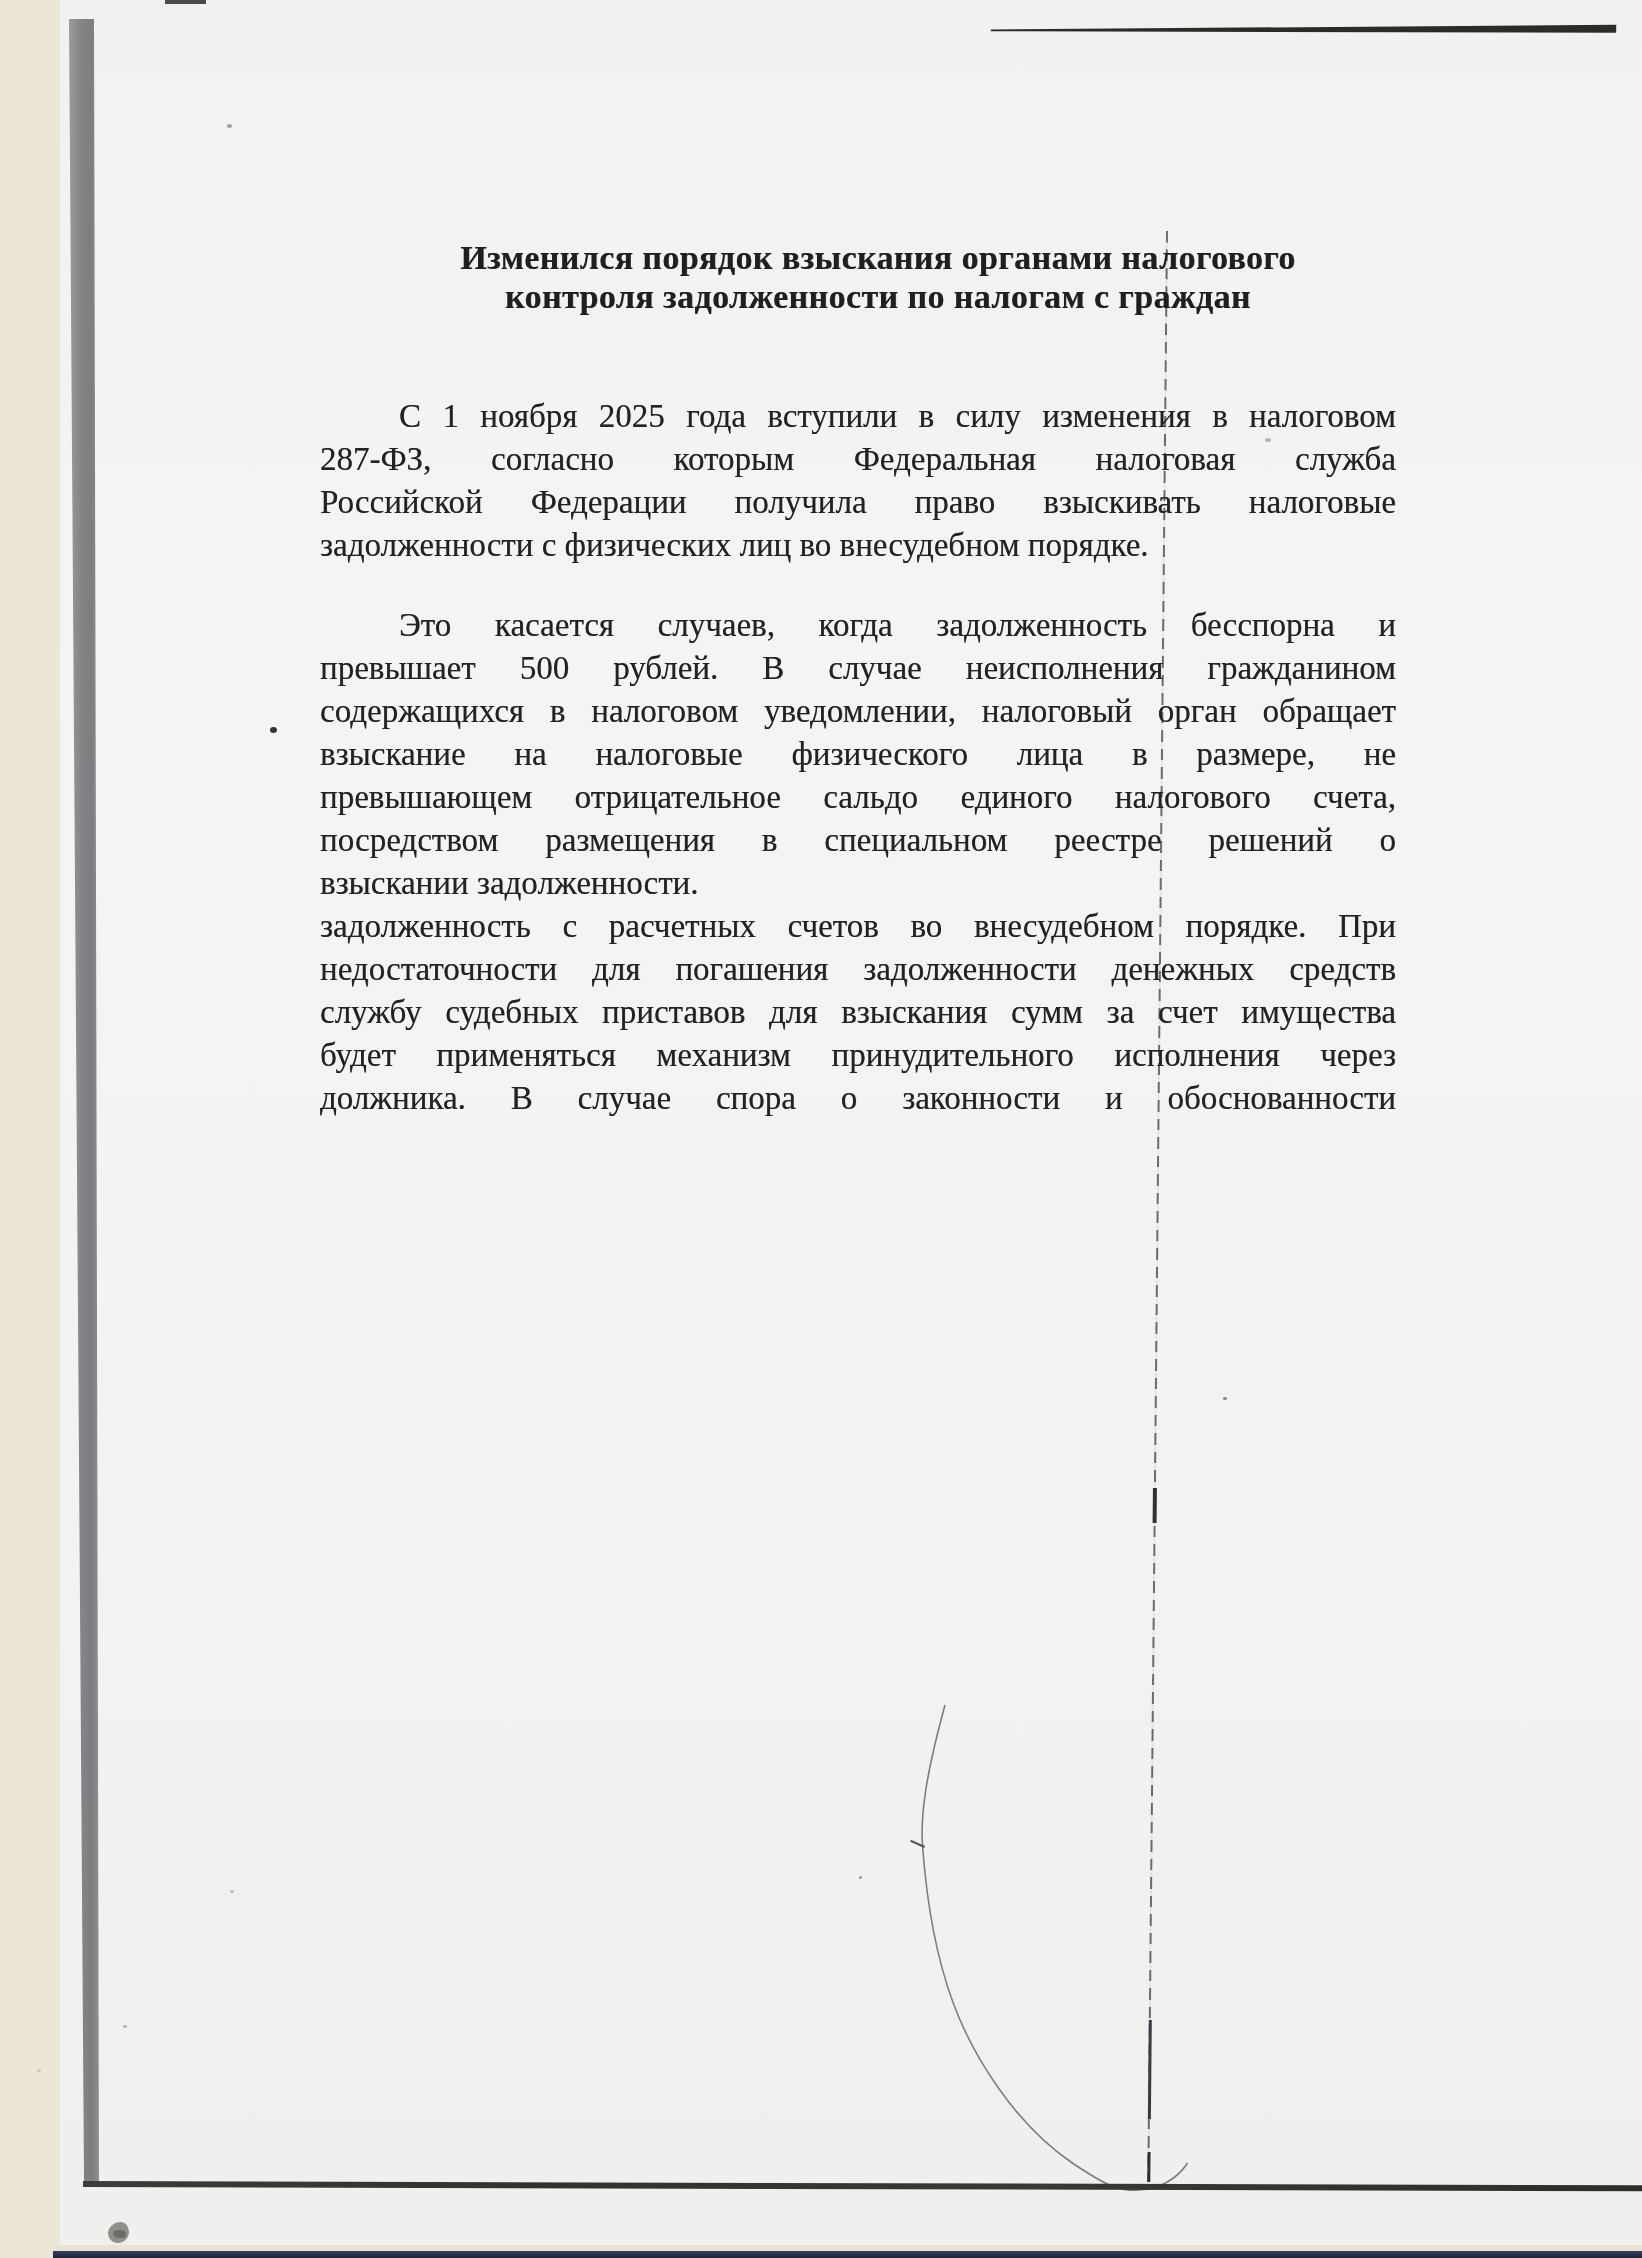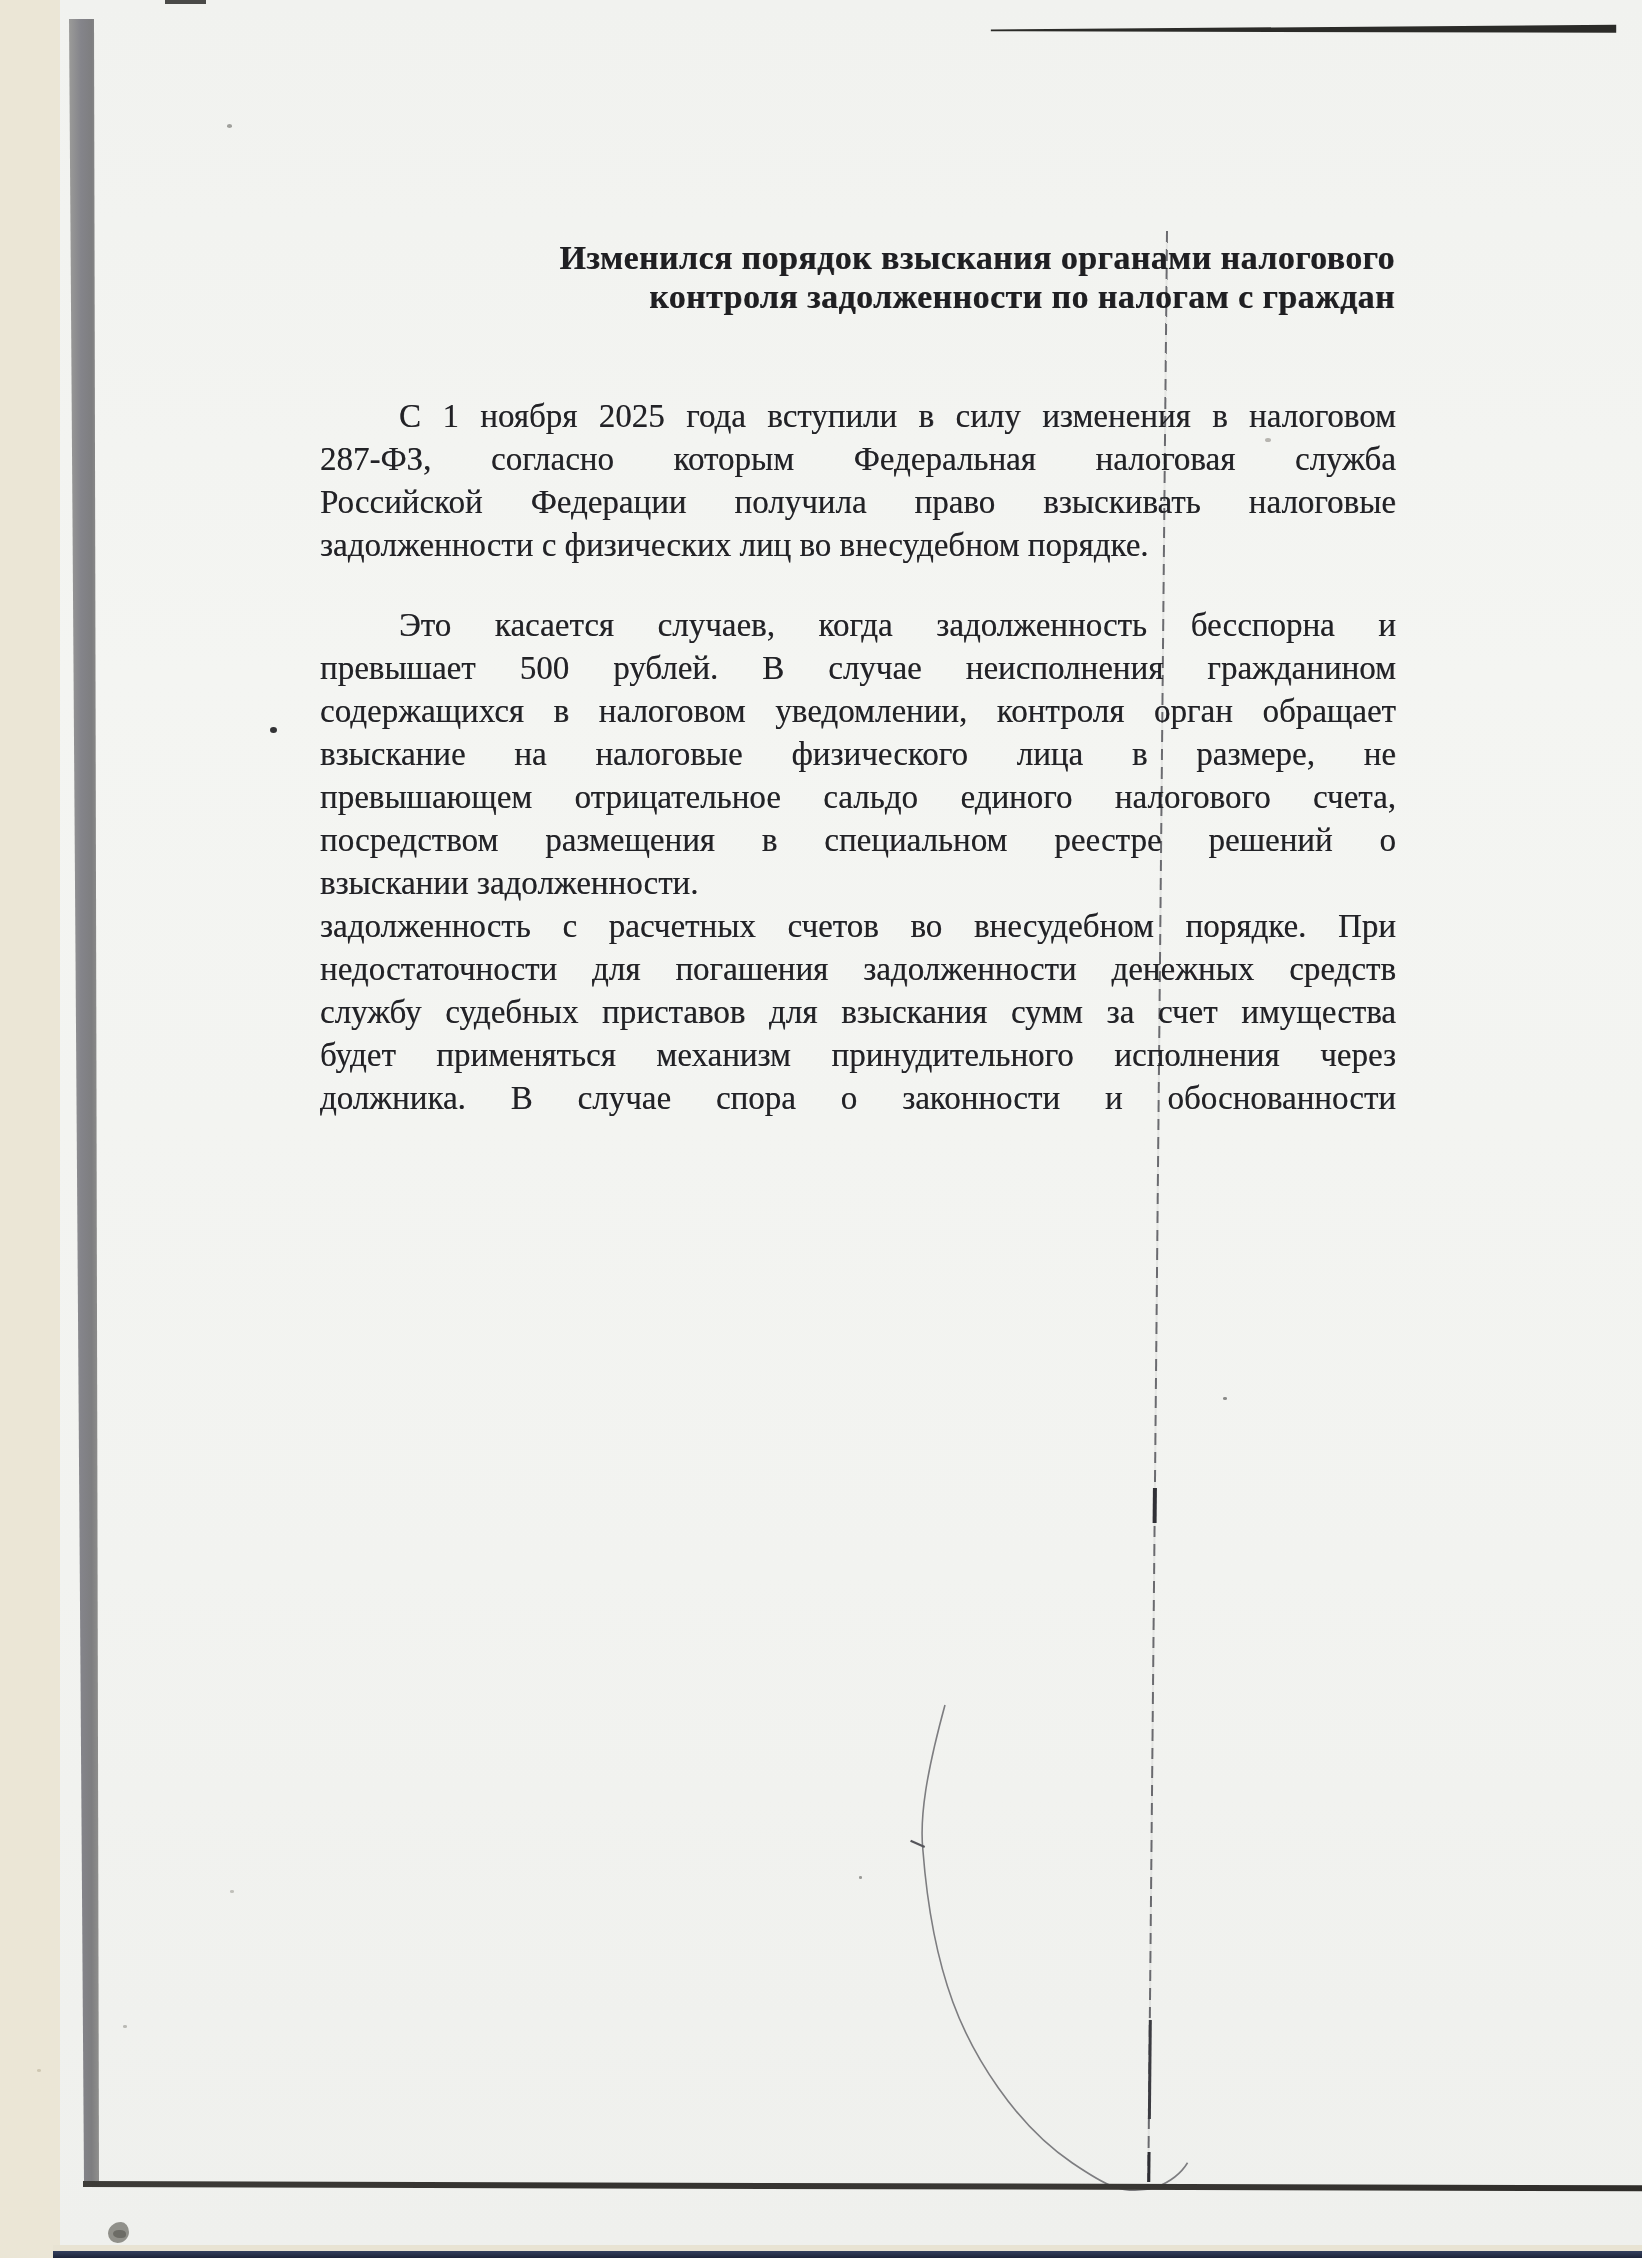--- a/index.html
+++ b/index.html
@@ -52,21 +52,21 @@
   .sp1 { left:227px;  top:124px;  width:5.3px; height:3.5px; background:#a0a09c; }
   .sp2 { left:270px;  top:727px;  width:7px; height:6.2px; background:#333336; }
   .sp3 { left:1265px; top:438px;  width:6.2px; height:4.4px; background:#b7b5b0; }
   .sp4 { left:1223px; top:1397px; width:3.5px; height:2.6px; background:#8a8a88; }
   .sp5 { left:123px;  top:2025px; width:3.5px; height:2.6px; background:#b9b9b4; }
   .sp6 { left:230px;  top:1890px; width:3.5px; height:2.6px; background:#c0c0ba; }
   .sp7 { left:37px;   top:2069px; width:4.4px; height:2.6px; background:#cfc8b2; }
   .sp8 { left:859px;  top:1876px; width:2.6px; height:2.6px; background:#9a9a96; }
   .title {
     position:absolute; left:320px; top:238px; width:1075px; padding-left:41px;
-    text-align:right; font-size:34px; font-weight:700; line-height:39px;
+    text-align:center; font-size:34px; font-weight:700; line-height:39px;
     color:#1f1f22; letter-spacing:0.4px;
     text-shadow:0.4px 0 0.5px rgba(25,25,30,0.6);
   }
   .bodytext {
     position:absolute; left:320px; top:358px; width:1076px;
     font-size:33px; line-height:43px; color:#222226;
     text-shadow:0.3px 0 0.6px rgba(25,25,32,0.55);
   }
   .bodytext .line { text-align:justify; text-align-last:justify; }
   .bodytext .line.first { text-indent:79px;margin-top:37px; }
@@ -118,21 +118,21 @@
     <div>контроля задолженности по налогам с граждан</div>
   </div>
 
   <div class="bodytext">
       <div class="line first">С 1 ноября 2025 года вступили в силу изменения в налоговом</div>
       <div class="line">287-ФЗ, согласно которым Федеральная налоговая служба</div>
       <div class="line">Российской Федерации получила право взыскивать налоговые</div>
       <div class="line last">задолженности с физических лиц во внесудебном порядке.</div>
       <div class="line first">Это касается случаев, когда задолженность бесспорна и</div>
       <div class="line">превышает 500 рублей. В случае неисполнения гражданином</div>
-      <div class="line">содержащихся в налоговом уведомлении, контроля орган обращает</div>
+      <div class="line">содержащихся в налоговом уведомлении, налоговый орган обращает</div>
       <div class="line">взыскание на налоговые физического лица в размере, не</div>
       <div class="line">превышающем отрицательное сальдо единого налогового счета,</div>
       <div class="line">посредством размещения в специальном реестре решений о</div>
       <div class="line last">взыскании задолженности.</div>
       <div class="line">задолженность с расчетных счетов во внесудебном порядке. При</div>
       <div class="line">недостаточности для погашения задолженности денежных средств</div>
       <div class="line">службу судебных приставов для взыскания сумм за счет имущества</div>
       <div class="line">будет применяться механизм принудительного исполнения через</div>
       <div class="line">должника. В случае спора о законности и обоснованности</div>
     </div>

